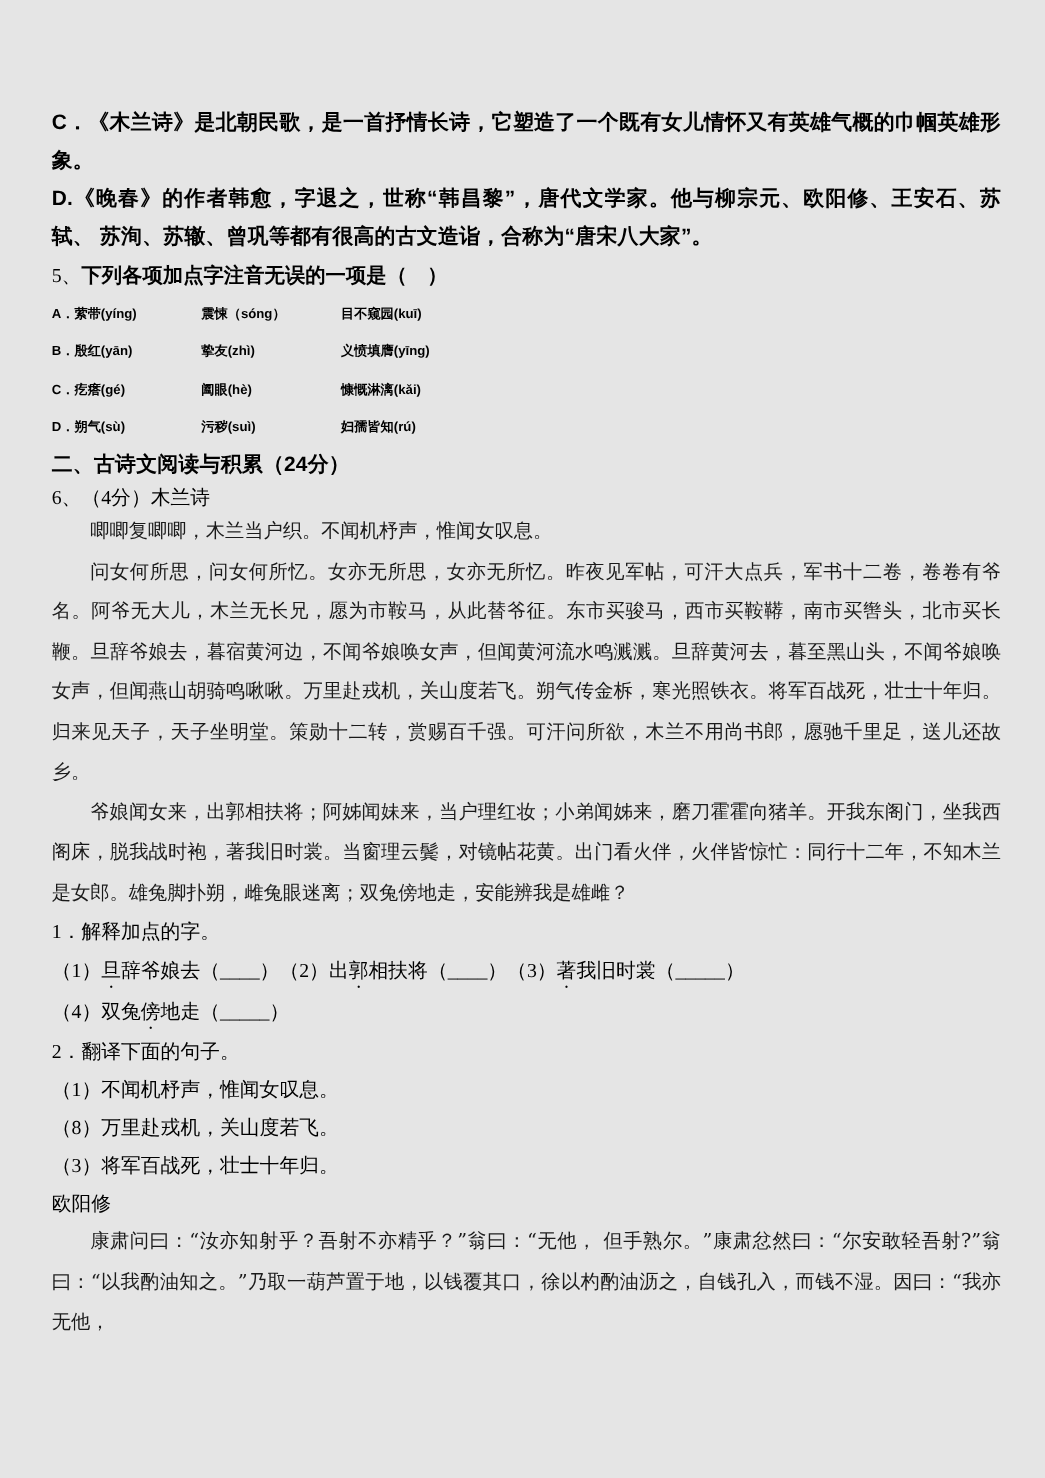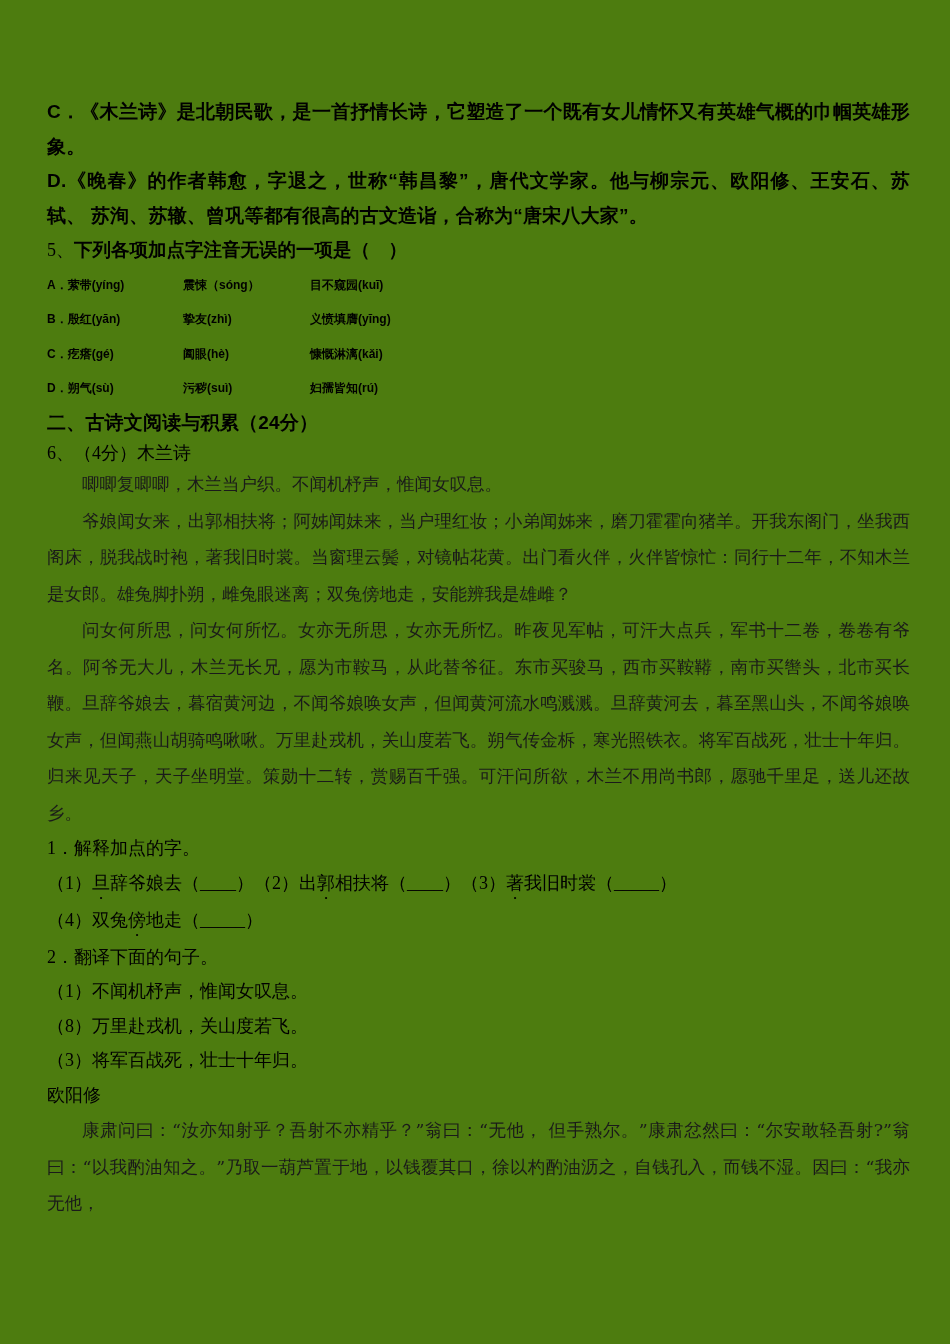--- a/index.html
+++ b/index.html
@@ -1,20 +1,20 @@
 <!DOCTYPE html>
 <html><head>
 <meta charset="utf-8">
 <style>
   html, body { margin: 0; padding: 0; background: #ffffff; }
   .page {
     position: relative;
     width: 950px;
     height: 1344px;
-    background: #4d7c0f;
+    background: #e5e5e5;
     box-sizing: border-box;
     padding: 95px 40px 0 47px;
     font-family: "Liberation Serif", serif;
     font-size: 18px;
     color: #000000;
     overflow: hidden;
   }
   p { margin: 0; line-height: 34.5px; text-align: justify; }
   .hei {
     font-family: "Liberation Sans", sans-serif;
@@ -81,22 +81,22 @@
     <span>D．朔气(sù)</span>
     <span>污秽(suì)</span>
     <span>妇孺皆知(rú)</span>
   </div>
 
   <p class="hei">二、古诗文阅读与积累（24分）</p>
 
   <p class="q6head"><span class="num">6、（4分）</span><span class="kai">木兰诗</span></p>
 
   <p class="poem indent">唧唧复唧唧，木兰当户织。不闻机杼声，惟闻女叹息。</p>
+  <p class="poem indent">问女何所思，问女何所忆。女亦无所思，女亦无所忆。昨夜见军帖，可汗大点兵，军书十二卷，卷卷有爷名。阿爷无大儿，木兰无长兄，愿为市鞍马，从此替爷征。东市买骏马，西市买鞍鞯，南市买辔头，北市买长鞭。旦辞爷娘去，暮宿黄河边，不闻爷娘唤女声，但闻黄河流水鸣溅溅。旦辞黄河去，暮至黑山头，不闻爷娘唤女声，但闻燕山胡骑鸣啾啾。万里赴戎机，关山度若飞。朔气传金柝，寒光照铁衣。将军百战死，壮士十年归。归来见天子，天子坐明堂。策勋十二转，赏赐百千强。可汗问所欲，木兰不用尚书郎，愿驰千里足，送儿还故乡。</p>
   <p class="poem indent">爷娘闻女来，出郭相扶将；阿姊闻妹来，当户理红妆；小弟闻姊来，磨刀霍霍向猪羊。开我东阁门，坐我西阁床，脱我战时袍，著我旧时裳。当窗理云鬓，对镜帖花黄。出门看火伴，火伴皆惊忙：同行十二年，不知木兰是女郎。雄兔脚扑朔，雌兔眼迷离；双兔傍地走，安能辨我是雄雌？</p>
-  <p class="poem indent">问女何所思，问女何所忆。女亦无所思，女亦无所忆。昨夜见军帖，可汗大点兵，军书十二卷，卷卷有爷名。阿爷无大儿，木兰无长兄，愿为市鞍马，从此替爷征。东市买骏马，西市买鞍鞯，南市买辔头，北市买长鞭。旦辞爷娘去，暮宿黄河边，不闻爷娘唤女声，但闻黄河流水鸣溅溅。旦辞黄河去，暮至黑山头，不闻爷娘唤女声，但闻燕山胡骑鸣啾啾。万里赴戎机，关山度若飞。朔气传金柝，寒光照铁衣。将军百战死，壮士十年归。归来见天子，天子坐明堂。策勋十二转，赏赐百千强。可汗问所欲，木兰不用尚书郎，愿驰千里足，送儿还故乡。</p>
 
   <p>1．解释加点的字。</p>
 
   <p><span>（1）</span><span class="dot">旦</span><span>辞爷娘去（____）</span><span>（2）出</span><span class="dot">郭</span><span>相扶将（____）</span><span>（3）</span><span class="dot">著</span><span>我旧时裳（_____）</span></p>
 
   <p><span>（4）双兔</span><span class="dot">傍</span><span>地走（_____）</span></p>
 
   <p>2．翻译下面的句子。</p>
   <p>（1）不闻机杼声，惟闻女叹息。</p>
   <p>（8）万里赴戎机，关山度若飞。</p>

